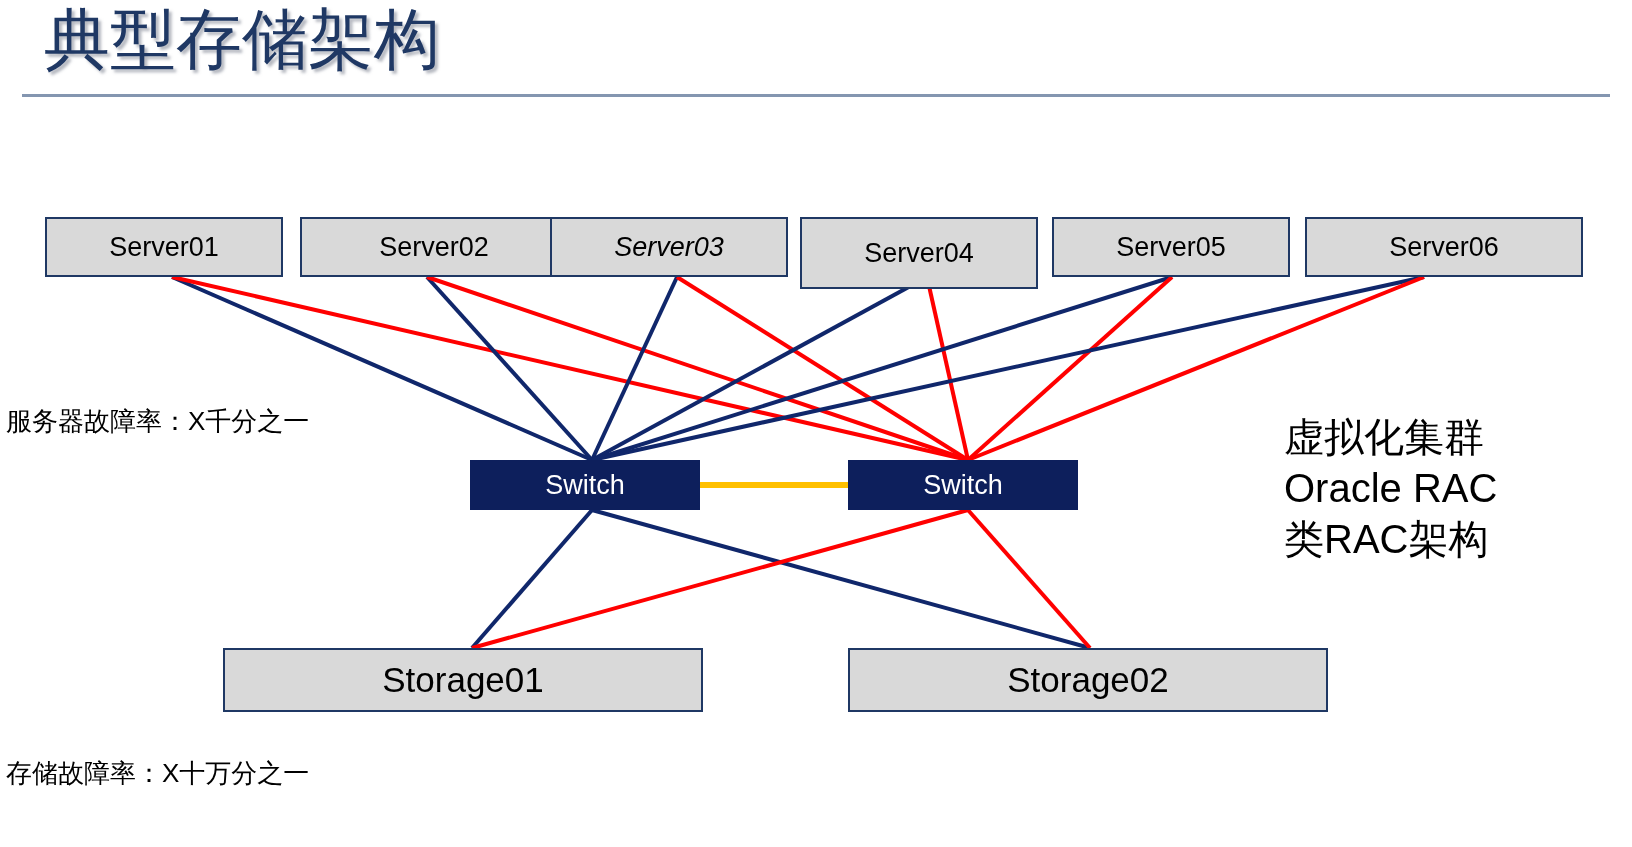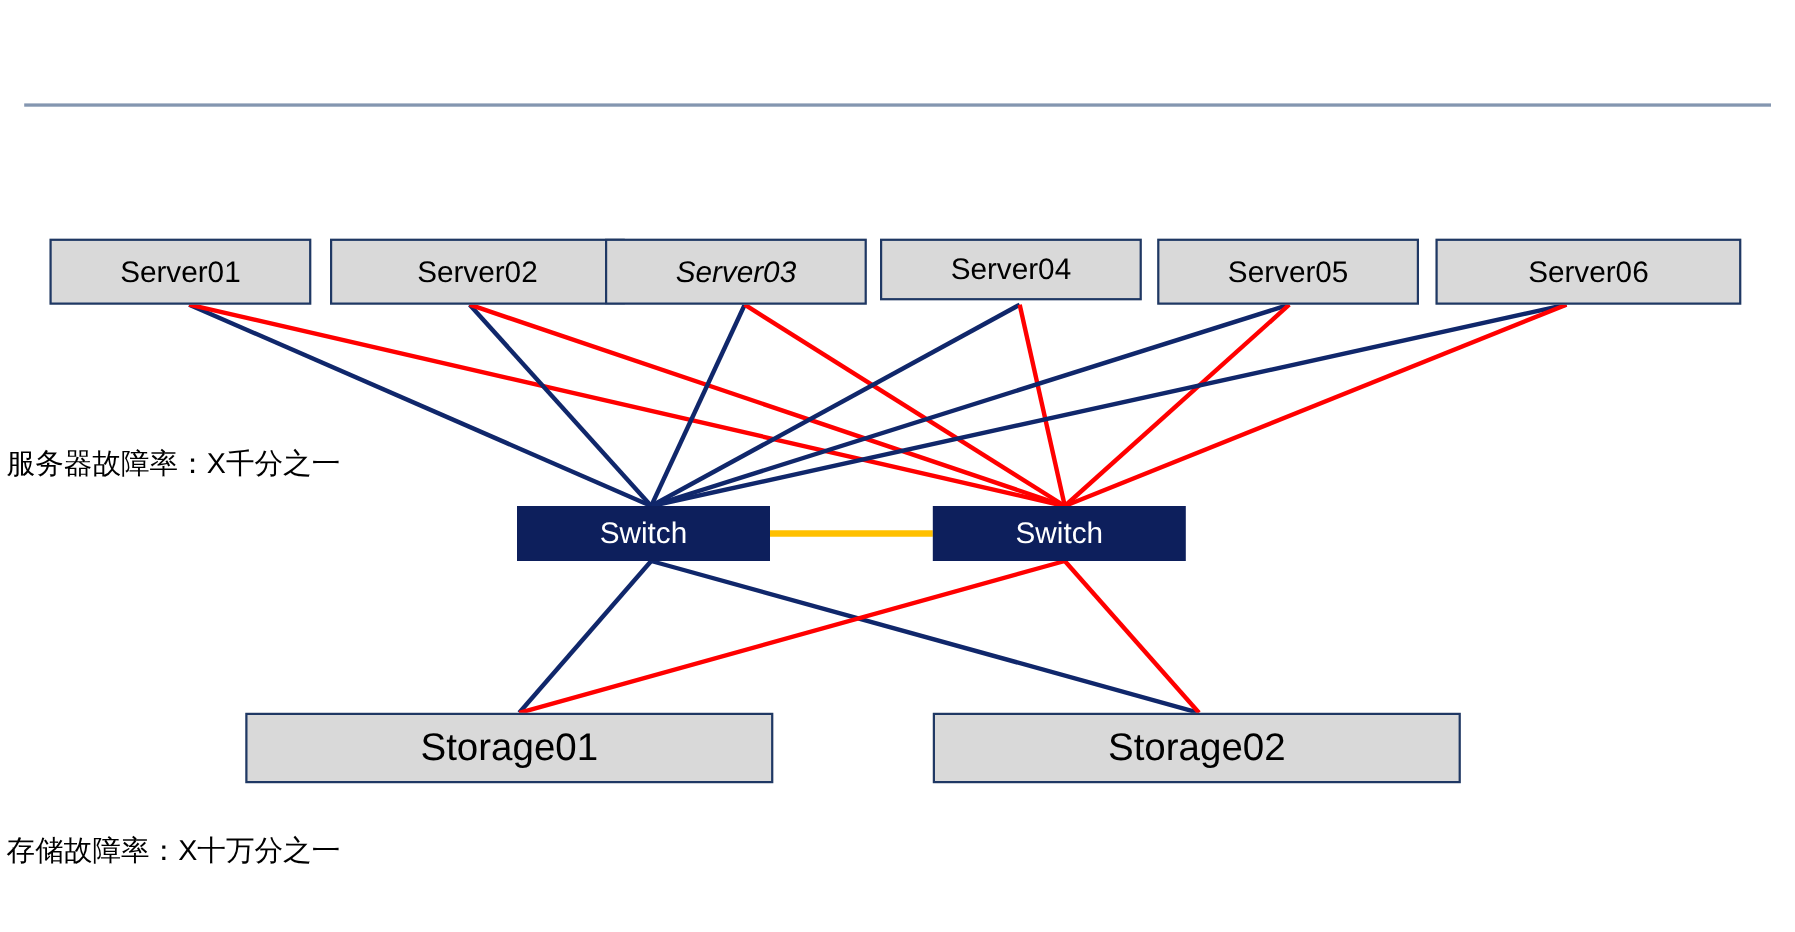--- a/index.html
+++ b/index.html
@@ -43,20 +43,21 @@
   #right-note{
     position:absolute;left:1284px;top:412px;
     color:#000;font-size:40px;line-height:1.28;white-space:nowrap;
   }
 </style>
 </head>
 <body>
 
 <div id="slide">
 
+  <div id="title">典型存储架构</div>
   <div id="title-rule"></div>
 
   <svg id="wires" viewBox="0 0 1632 847" xmlns="http://www.w3.org/2000/svg">
     <g id="g-server-links">
         <line x1="172" y1="277" x2="592" y2="460" stroke="#10276b" stroke-width="4"></line>
         <line x1="172" y1="277" x2="968" y2="460" stroke="#ff0000" stroke-width="4"></line>
         <line x1="427" y1="277" x2="592" y2="460" stroke="#10276b" stroke-width="4"></line>
         <line x1="427" y1="277" x2="968" y2="460" stroke="#ff0000" stroke-width="4"></line>
         <line x1="677" y1="277" x2="592" y2="460" stroke="#10276b" stroke-width="4"></line>
         <line x1="677" y1="277" x2="968" y2="460" stroke="#ff0000" stroke-width="4"></line>
@@ -81,21 +82,21 @@
   <div id="servers-layer">
       <div class="node server" style="left: 45px; top: 217px; width: 238px; height: 60px;">
         <span>Server01</span>
       </div>
       <div class="node server" style="left: 300px; top: 217px; width: 268px; height: 60px;">
         <span>Server02</span>
       </div>
       <div class="node server" style="left: 550px; top: 217px; width: 238px; height: 60px; font-style: italic;">
         <span>Server03</span>
       </div>
-      <div class="node server" style="left: 800px; top: 217px; width: 238px; height: 56px;">
+      <div class="node server" style="left: 800px; top: 217px; width: 238px; height: 72px;">
         <span>Server04</span>
       </div>
       <div class="node server" style="left: 1052px; top: 217px; width: 238px; height: 60px;">
         <span>Server05</span>
       </div>
       <div class="node server" style="left: 1305px; top: 217px; width: 278px; height: 60px;">
         <span>Server06</span>
       </div>
     </div>
   <div id="switches-layer">
@@ -112,14 +113,19 @@
       </div>
       <div class="node storage" style="left: 848px; top: 648px; width: 480px; height: 64px;">
         <span>Storage02</span>
       </div>
     </div>
 
   <div class="note" id="note-server" style="left:6px;top:372px;margin-top:32px;">服务器故障率：X千分之一</div>
 
   <div class="note" id="note-storage" style="left:6px;top:756px;">存储故障率：X十万分之一</div>
 
+  <div id="right-note">
+      <div>虚拟化集群</div>
+      <div>Oracle RAC</div>
+      <div>类RAC架构</div>
+    </div>
 
 </div>
 
 </body></html>

